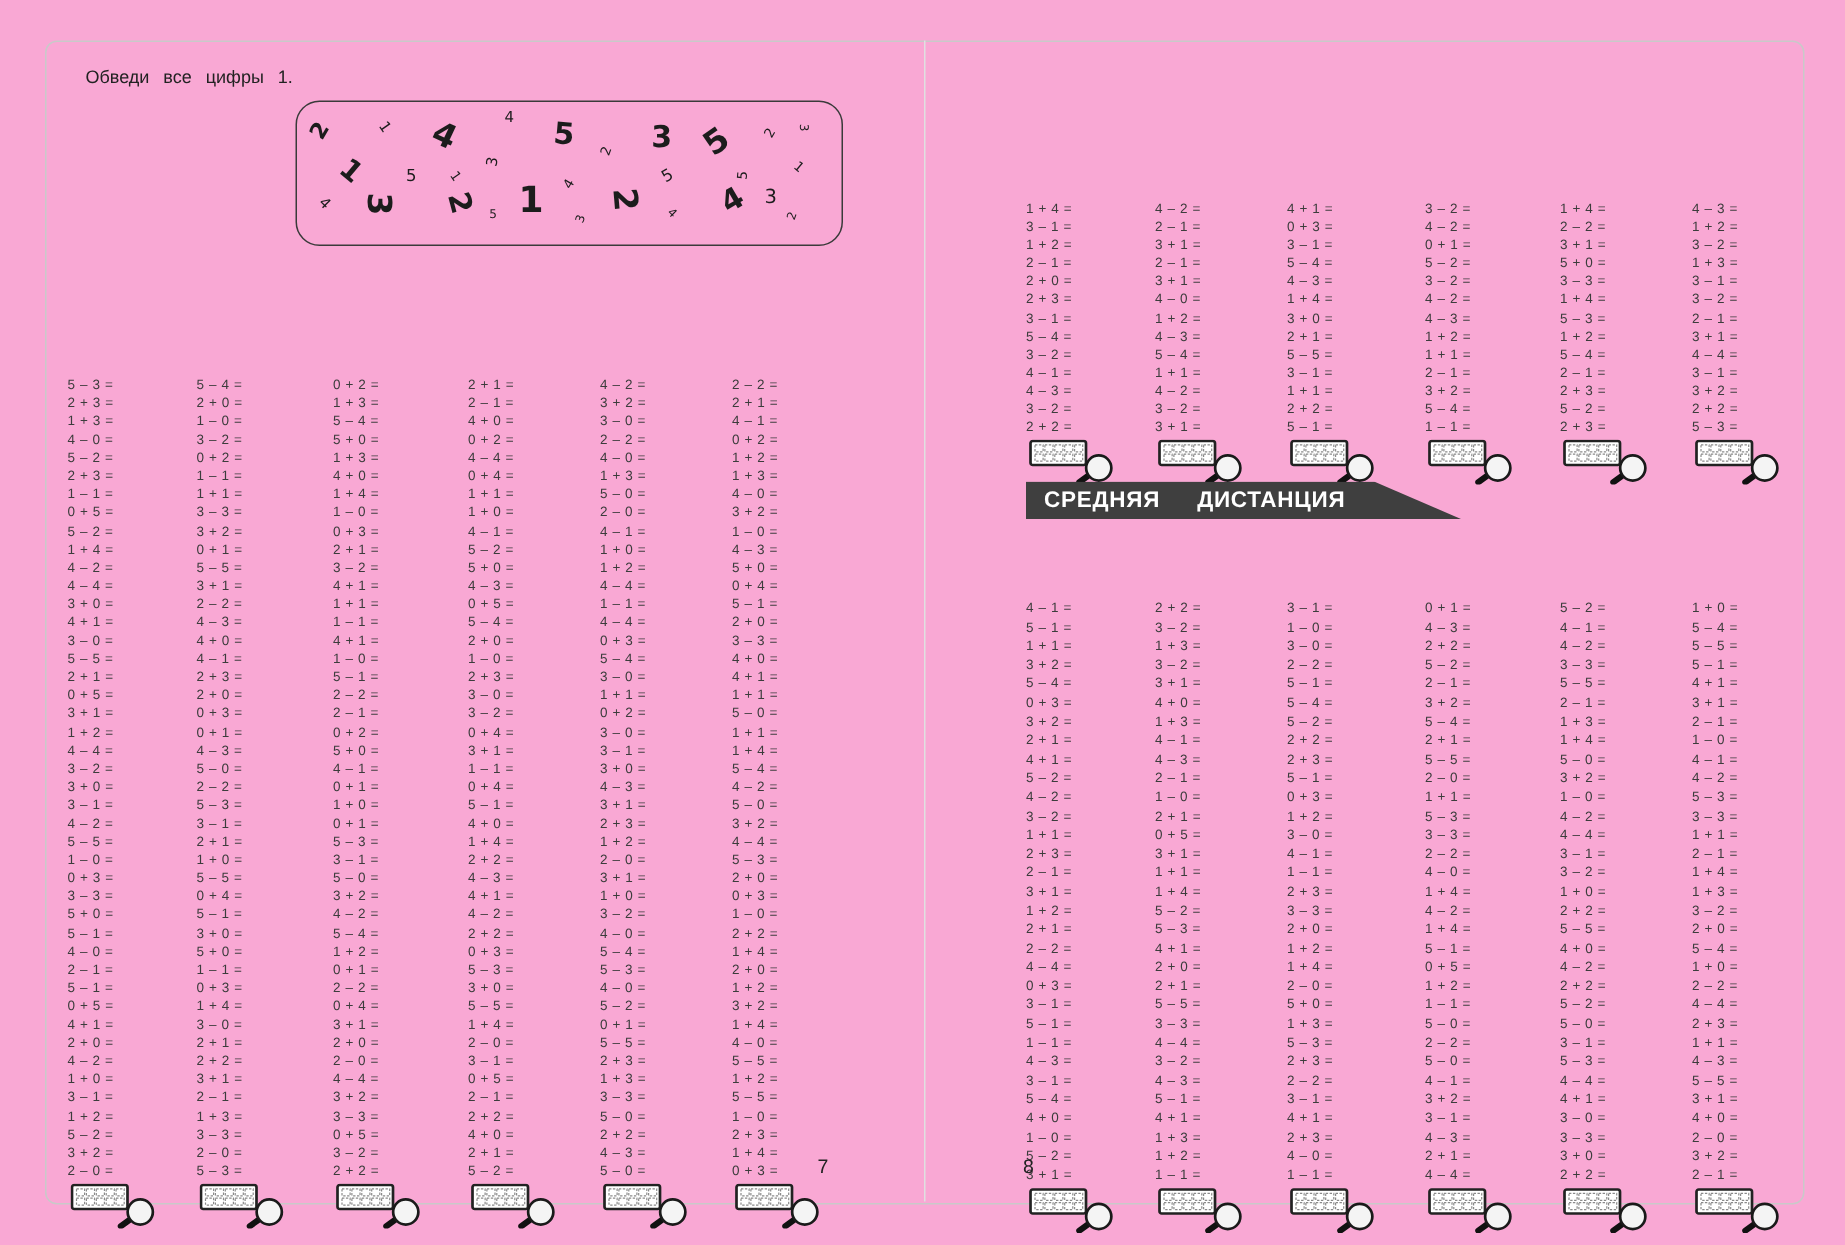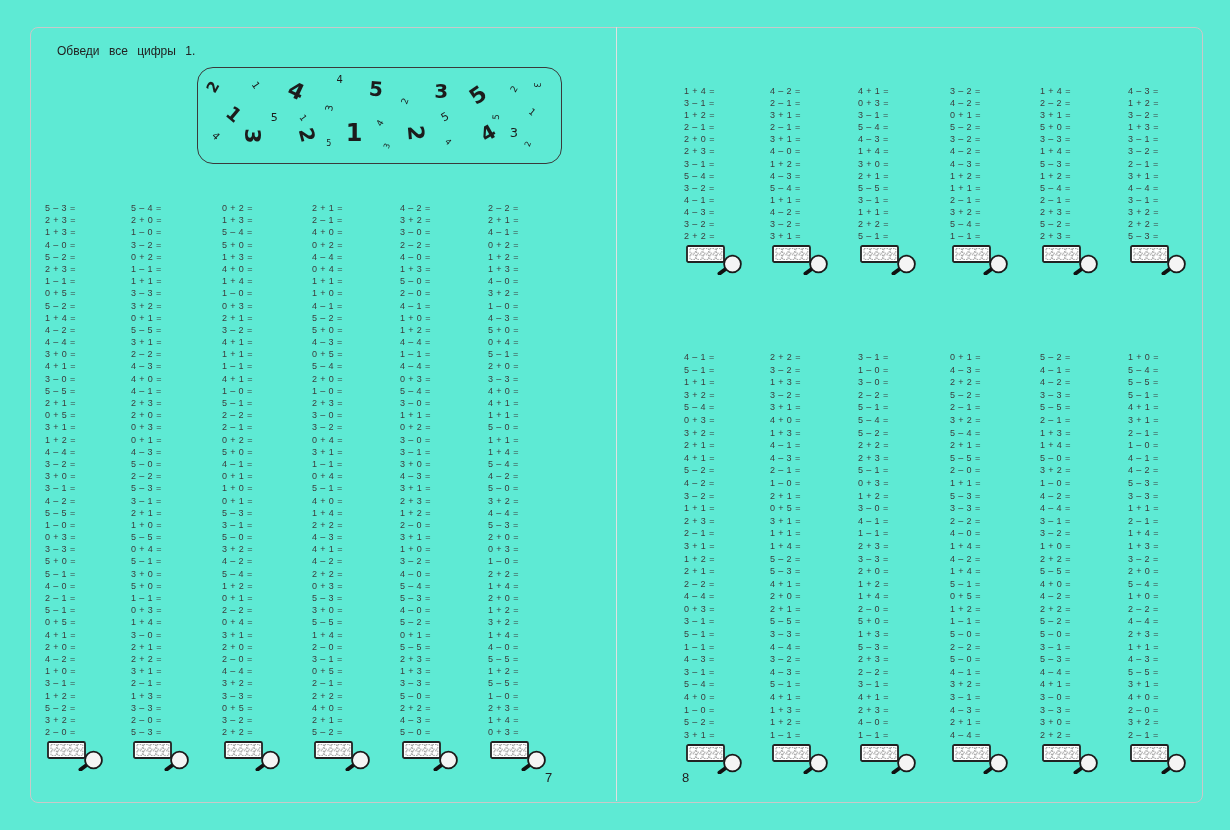--- a/index.html
+++ b/index.html
@@ -1,35 +1,35 @@
 <!DOCTYPE html>
 <html><head>
 <meta charset="utf-8">
 <style>
   html,body{margin:0;padding:0;background:#fff;}
-  .spread{position:relative;width:1230px;height:830px;background:#5eead4;overflow:hidden;
+  .spread{position:relative;width:1230px;height:830px;background:#f9a8d4;overflow:hidden;
           font-family:"Liberation Sans", sans-serif;color:#333;text-decoration:underline;}
   .frame{position:absolute;left:30px;top:27px;width:1171px;height:774px;
          border:1px solid #c9c9c9;border-radius:8px;}
   .divider{position:absolute;left:616px;top:27px;width:1px;height:774px;background:#e0e0e0;}
   .instruction{position:absolute;left:57px;top:44px;font-size:12px;color:#222;word-spacing:6px;}
   .scatterbox{position:absolute;left:197px;top:67px;width:363px;height:95px;
               border:1.5px solid #3a3a3a;border-radius:16px;}
   .scatterbox span{position:absolute;color:#1c1c1c;transform-origin:center;
                    font-family:"DejaVu Sans", sans-serif;}
   .banner{position:absolute;background:#3f3f3f;color:#fff;font-weight:bold;
           display:flex;align-items:center;padding-left:12px;box-sizing:border-box;
           letter-spacing:0.5px;}
   .banner-marathon{left:45px;top:160px;width:212px;height:26px;font-size:16px;
         clip-path:polygon(0 0,66% 0,100% 100%,0 100%);}
   .banner-sprint{left:684px;top:48px;width:182px;height:24px;font-size:15px;
         clip-path:polygon(0 0,56% 0,100% 100%,0 100%);}
   .banner-middle{left:684px;top:321px;width:290px;height:25px;font-size:15px;word-spacing:20px;
         clip-path:polygon(0 0,80% 0,100% 100%,0 100%);}
-  .grid{position:absolute;display:flex;}
+  .grid{position:absolute;display:flex;margin-top:48px;}
   .g-marathon{left:45px;top:202px;}
   .g-sprint{left:684px;top:85px;}
   .g-middle{left:684px;top:351px;}
   .pcol{display:flex;flex-direction:column;}
   .prob{font-size:9px;color:#3c3c3c;letter-spacing:0.4px;white-space:nowrap;}
   .g-marathon .prob{height:12.2px;line-height:12.2px;}
   .g-sprint .prob{height:12.1px;line-height:12.1px;}
   .g-middle .prob{height:12.6px;line-height:12.6px;}
   .check-icon{margin-top:3px;margin-left:2px;width:58px;height:30px;}
   .pagenum{position:absolute;font-size:13px;color:#222;}
@@ -620,20 +620,23 @@
             <rect x="4" y="9.8" width="5.4" height="4.6" fill="none" stroke="#8a8a8a" stroke-width="0.8" stroke-dasharray="1.6 1"></rect>
             <rect x="10.6" y="9.8" width="5.4" height="4.6" fill="none" stroke="#8a8a8a" stroke-width="0.8" stroke-dasharray="1.6 1"></rect>
             <rect x="17.2" y="9.8" width="5.4" height="4.6" fill="none" stroke="#8a8a8a" stroke-width="0.8" stroke-dasharray="1.6 1"></rect>
             <rect x="23.799999999999997" y="9.8" width="5.4" height="4.6" fill="none" stroke="#8a8a8a" stroke-width="0.8" stroke-dasharray="1.6 1"></rect>
             <rect x="30.4" y="9.8" width="5.4" height="4.6" fill="none" stroke="#8a8a8a" stroke-width="0.8" stroke-dasharray="1.6 1"></rect>
       <path d="M39 24.5 L33.5 28.5" stroke="#111" stroke-width="4" stroke-linecap="round"></path>
       <circle cx="46.5" cy="19" r="8.4" fill="#f4f4f4" stroke="#1a1a1a" stroke-width="1.8"></circle>
     </svg></div>
       </div>
     </div>
+  <div class="banner banner-middle">
+    <span>СРЕДНЯЯ ДИСТАНЦИЯ</span>
+  </div>
   <div class="grid g-middle" id="middle-grid">
       <div class="pcol" style="width: 86px;">
         <div class="prob">4 – 1 =</div>
         <div class="prob">5 – 1 =</div>
         <div class="prob">1 + 1 =</div>
         <div class="prob">3 + 2 =</div>
         <div class="prob">5 – 4 =</div>
         <div class="prob">0 + 3 =</div>
         <div class="prob">3 + 2 =</div>
         <div class="prob">2 + 1 =</div>

